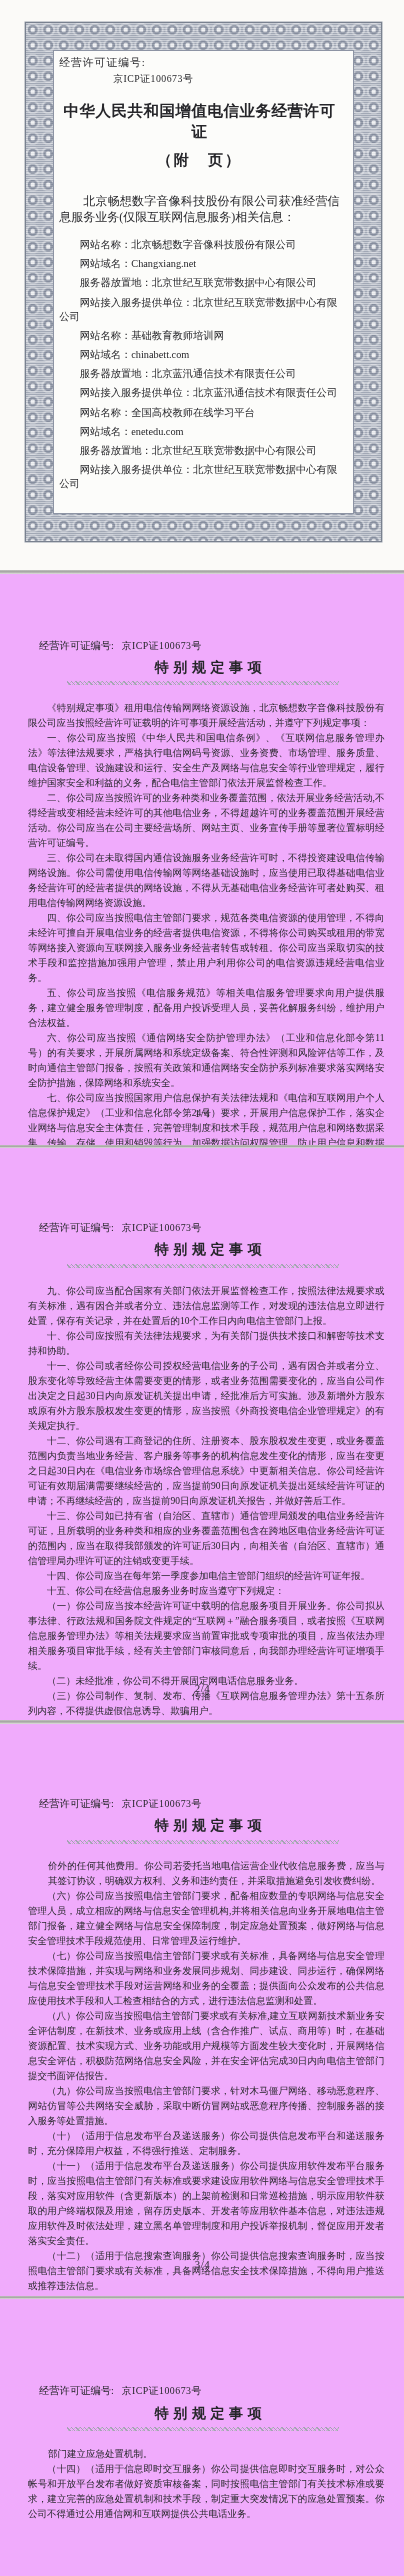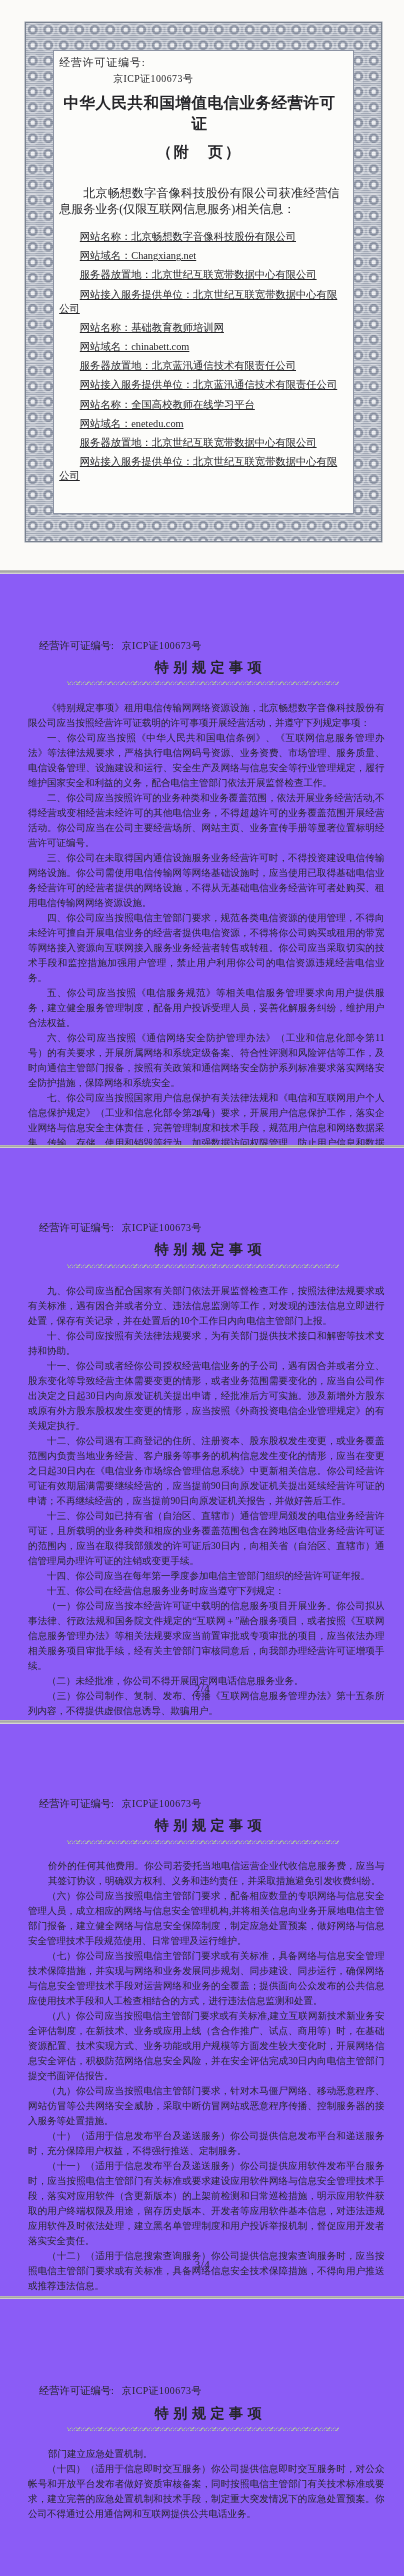--- a/index.html
+++ b/index.html
@@ -5,21 +5,21 @@
   html,body { margin:0; padding:0; }
   body {
     width:405px;
     background:#e7e7e5;
     font-family:"Liberation Serif","DejaVu Serif",serif;
     color:#26262a;
   }
   .page {
     position:relative;
     width:405px;
-    background:#8b5cf6;
+    background:#f0abfc;
     overflow:hidden;
   }
   .page-gap {
     height:3.6px;
     background:linear-gradient(180deg,#c2c2c0 0%,#a3a3a1 45%,#e2e2e0 100%);
   }
 
   
   #page1 { height:570px; background:#fbfaf8; }
   .cert-frame {
@@ -33,32 +33,32 @@
   }
   .cert-inner {
     position:absolute; inset:29px;
     background:#fcfcfa;
     box-shadow:0 0 0 1px #8d94a4;
   }
   .cert-body { padding:5.2px 13.4px 0 5.2px; }
   .cert-license-label { font-size:10.8px; letter-spacing:1px; }
   .cert-license-number { font-size:9.8px; margin:3.1px 0 0 54px; letter-spacing:0.5px; }
   .cert-title {
-    margin-top:7px; text-align:center;
+    margin-top:15px; text-align:center;
     font-size:15.5px; font-weight:700; letter-spacing:0.5px;
   }
   .cert-subtitle {
     margin-top:8.2px; text-align:center;
     font-size:15px; font-weight:700; letter-spacing:2.1px;
   }
   .cert-intro {
     margin-top:24px; font-size:12px; line-height:15.5px;
     text-indent:2em; text-align:justify;
   }
-  .cert-fields { margin-top:13px;text-decoration:underline; }
+  .cert-fields { margin-top:13px; }
   .cert-fields .field {
     font-size:10.3px; line-height:14px; margin-top:5.2px;
     text-indent:2em; text-align:left;
   }
 
   
   .sp-page { height:571px; }
   #page3, #page4 { height:572px; }
   #page5 { height:574px; }
   .sp-header { padding:65px 0 0 39px; font-size:10.3px; }

